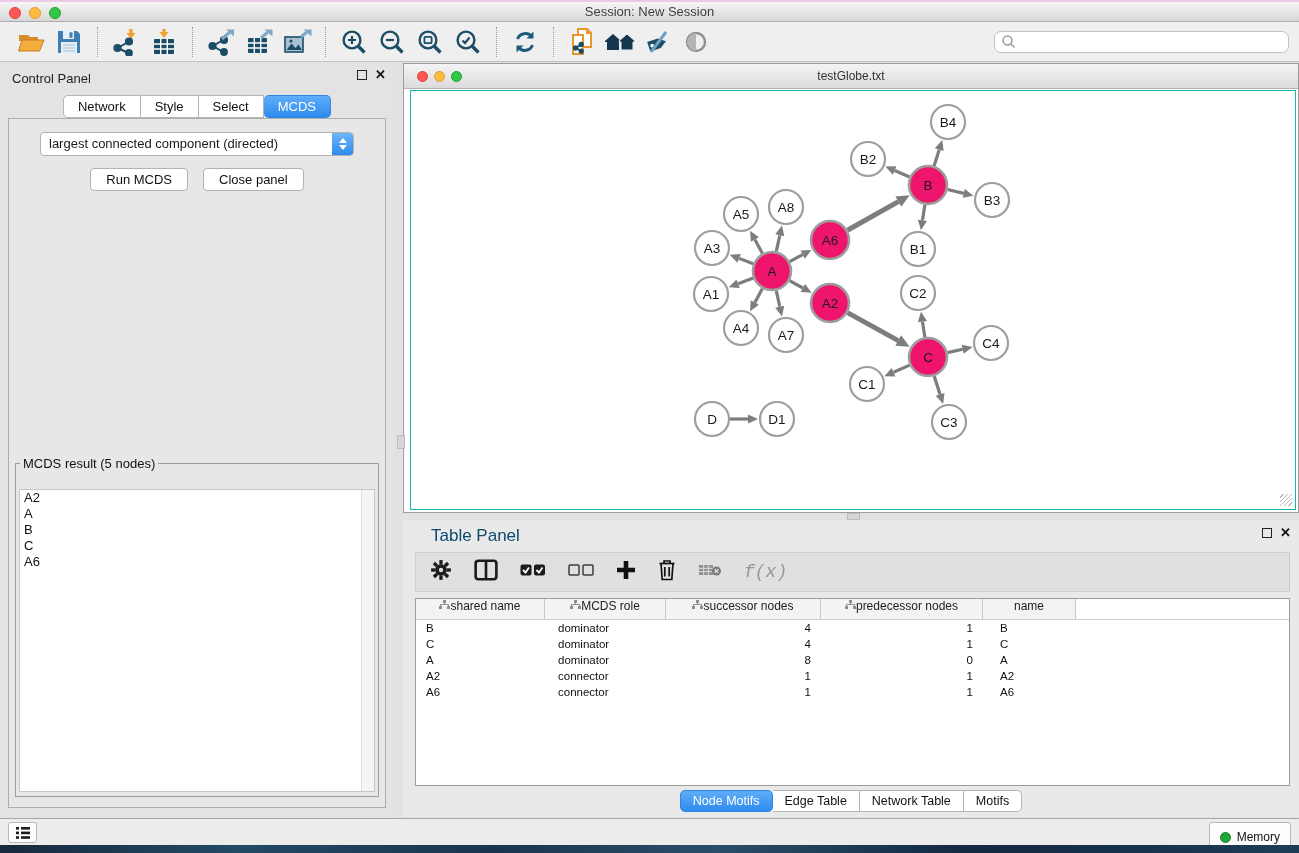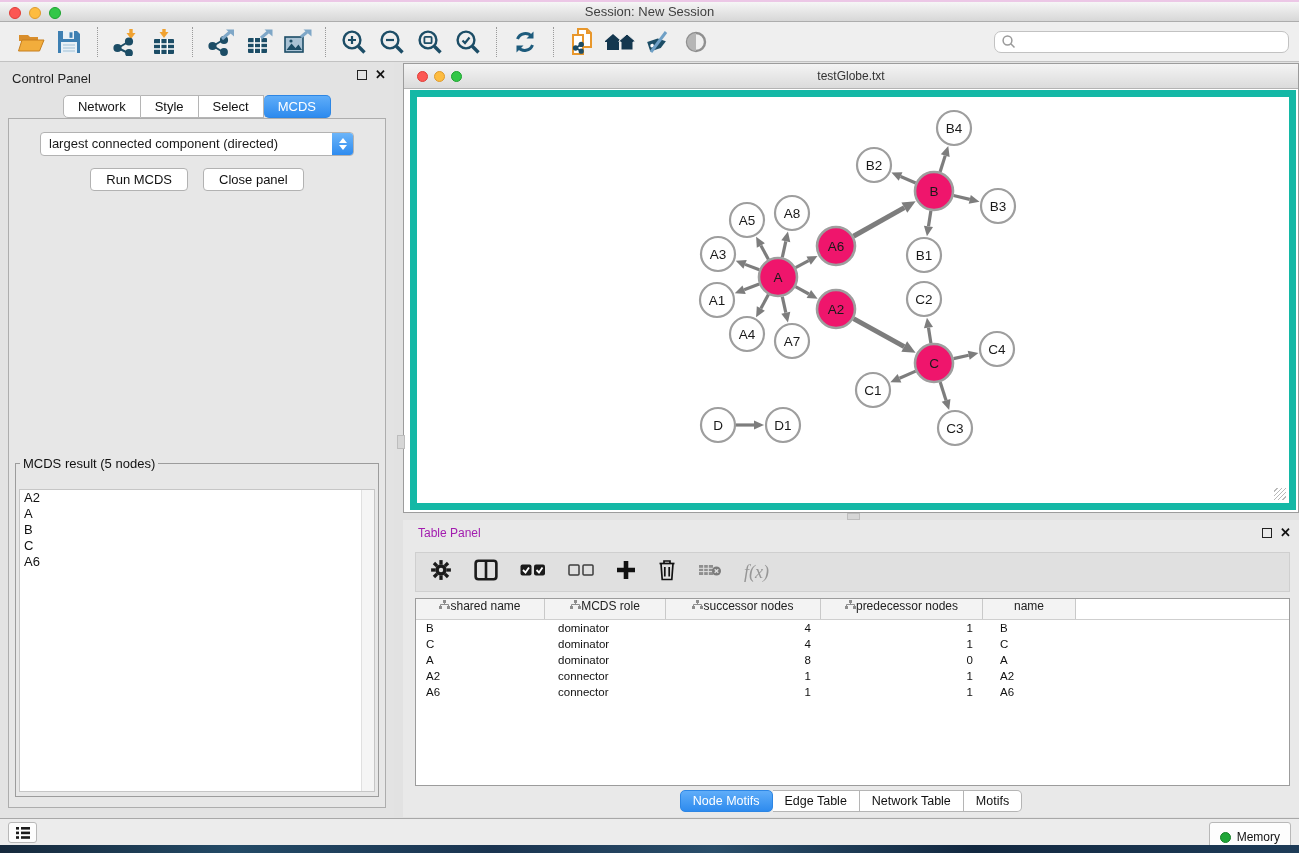--- a/index.html
+++ b/index.html
@@ -54,32 +54,32 @@
   .result-item { font-size:13px; line-height:16px; padding-left:4px; color:#111; }
 
   
   .net-window { position:absolute; left:403px; top:63px; width:896px; height:450px;
     background:#fff; border:1px solid #9c9c9c;padding-left:28px; }
   .nw-titlebar { position:absolute; left:0; right:0; top:0; height:25px;
     background:linear-gradient(#f4f4f4,#dbdbdb); border-bottom:1px solid #b3b3b3; }
   .nw-titlebar .lights { left:13px; top:7px; gap:6px; }
   .nw-titlebar .light { width:11px; height:11px; }
   .nw-title { text-align:center; font-size:12px; line-height:24px; color:#333; }
-  .nw-canvas { position:absolute; left:6px; right:2px; top:26px; bottom:2px; background:#fff; border:7px solid #14b8a6; }
+  .nw-canvas { position:absolute; left:6px; right:2px; top:26px; bottom:2px; background:#fff; border:1px solid #14b8a6; }
   .grip { position:absolute; right:3px; bottom:3px; width:12px; height:12px;
     background:repeating-linear-gradient(135deg, transparent 0 2px, #b9b9b9 2px 3px); }
   .vthumb { position:absolute; left:-7px; top:371px; width:8px; height:14px; background:#d6d6d6; border:1px solid #bdbdbd; }
   .hthumb { position:absolute; left:443px; bottom:-8px; width:13px; height:7px; background:#d6d6d6; border:1px solid #bdbdbd; }
 
   
   .table-panel { position:absolute; left:403px; top:520px; right:0; height:297px; background:#e9e9e9; }
-  .tp-title { position:absolute; left:15px; top:6px; font-size:12px; color:#a21caf; }
+  .tp-title { position:absolute; left:28px; top:6px; font-size:17px; color:#0c4a6e; }
   .tp-toolbar { position:absolute; left:12px; right:9px; top:32px; height:40px; background:#e0e0e0;
     border:1px solid #cfcfcf; display:flex; align-items:center; padding-left:14px; gap:22px; }
-  .fx { font-family:Liberation Serif, serif; font-style:italic; font-size:18px; color:#969696; }
+  .fx { font-family:Liberation Mono, monospace; font-style:italic; font-size:18px; color:#969696; }
   .tp-table { position:absolute; left:12px; right:9px; top:78px; bottom:31px; background:#fff; border:1px solid #9c9c9c; overflow:hidden; }
   .thead { display:flex; height:21px; background:#f3f3f3; border-bottom:1px solid #cfcfcf; }
   .th { display:flex; align-items:flex-start; justify-content:center; font-size:12px; color:#222;
     border-right:1px solid #c9c9c9; }
   .th.filler { flex:1; border-right:none; background:#fff; }
   .tr { display:flex; height:16px; }
   .td { font-size:11.5px; line-height:16px; color:#111; overflow:hidden; white-space:nowrap; }
 
   .tp-tabs { position:absolute; left:0; right:0; bottom:5px; display:flex; justify-content:center; }
   .tp-tabs .seg { padding:3px 12px; font-size:12.5px; }

